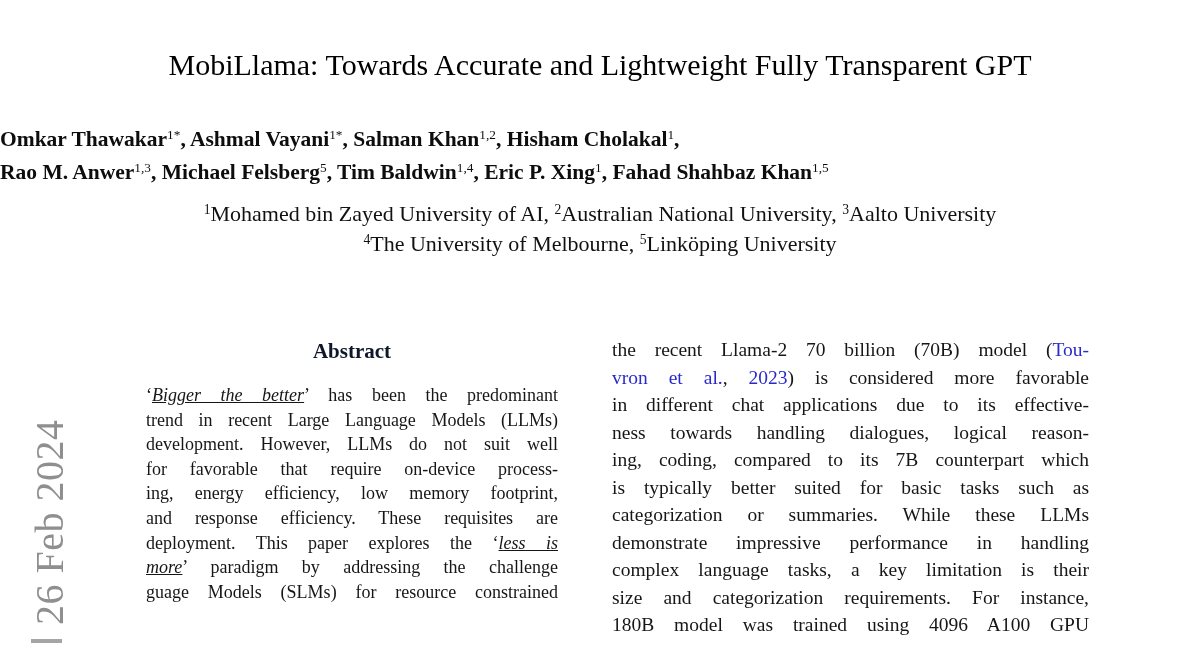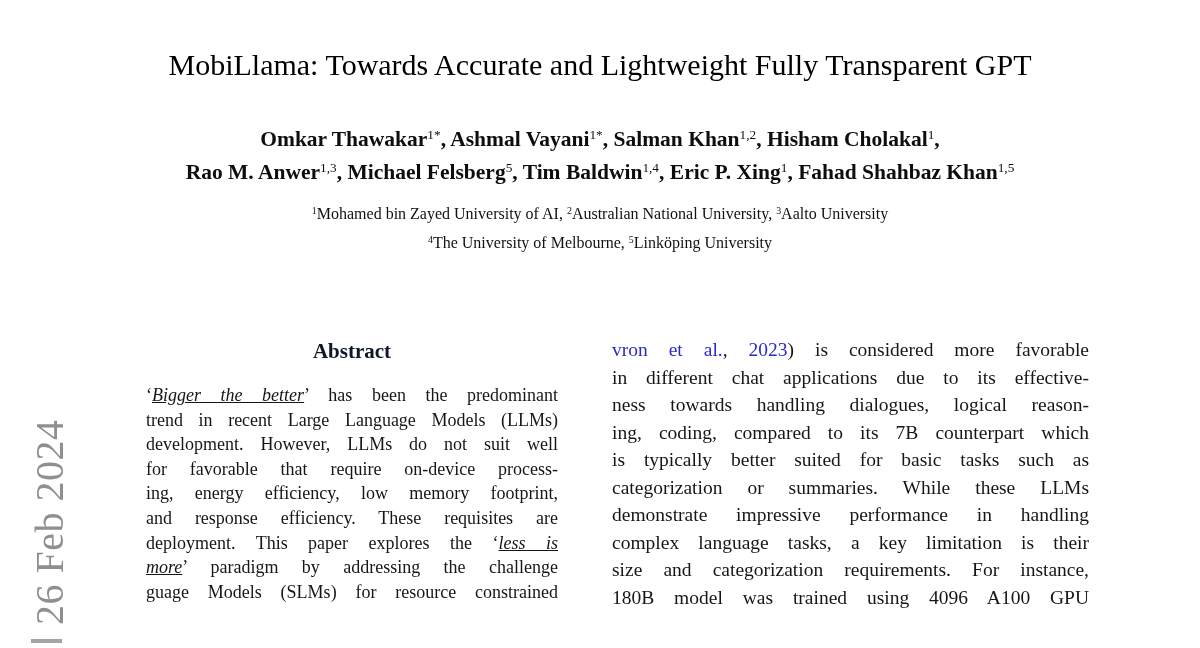--- a/index.html
+++ b/index.html
@@ -6,25 +6,25 @@
   html,body { background:#ffffff; }
   .page {
     position:relative; width:1200px; height:648px; overflow:hidden;
     background:#ffffff; color:#161616;
     font-family:"Liberation Serif","DejaVu Serif",serif;
   }
   .title {
     position:absolute; top:48px; left:0; width:1200px;
     text-align:center; font-size:30px; font-weight:normal; color:#000;
   }
-  .authors { position:absolute; top:124px; left:0; width:1200px; text-align:center;
+  .authors { position:absolute; top:124px; left:0; width:1200px; text-align:left;
     font-size:21.5px; font-weight:bold; color:#0d0d0d; }
   .authors .line { line-height:30px; }
   .affils { position:absolute; top:200px; left:0; width:1200px; text-align:center;
-    font-size:16px; color:#111; }
+    font-size:22px; color:#111; }
   .affils .line { line-height:27px; }
   .sup { font-size:62%; position:relative; top:-0.55em; font-weight:normal; letter-spacing:0; }
   .abs-head { position:absolute; top:339px; left:146px; width:412px; text-align:center;
     font-size:21px; font-weight:bold; color:#0f172a; }
   .abs-body { position:absolute; top:383px; left:146px; width:412px; font-size:18px; }
   .abs-body .line { line-height:24.6px; text-align:justify; text-align-last:justify; }
   .right-col { position:absolute; top:336px; left:612px; width:477px; font-size:19.5px; }
   .right-col .line { line-height:27.5px; text-align:justify; text-align-last:justify; }
   .i { font-style:italic;text-decoration:underline; }
   .b { color:var(--link-color,#2929cc); }
@@ -65,20 +65,21 @@
       <div class="line"><span>development. However, LLMs do not suit well</span></div>
       <div class="line"><span>for favorable that require on-device process-</span></div>
       <div class="line"><span>ing, energy efficiency, low memory footprint,</span></div>
       <div class="line"><span>and response efficiency. These requisites are</span></div>
       <div class="line"><span>deployment. This paper explores the ‘</span><span class="i">less is</span></div>
       <div class="line"><span class="i">more</span><span>’ paradigm by addressing the challenge</span></div>
       <div class="line"><span>guage Models (SLMs) for resource constrained</span></div>
     </div>
 
   <div class="right-col">
+      <div class="line"><span>the recent Llama-2 70 billion (70B) model (</span><span class="b">Tou-</span></div>
       <div class="line"><span class="b">vron et al.</span><span>, </span><span class="b">2023</span><span>) is considered more favorable</span></div>
       <div class="line"><span>in different chat applications due to its effective-</span></div>
       <div class="line"><span>ness towards handling dialogues, logical reason-</span></div>
       <div class="line"><span>ing, coding, compared to its 7B counterpart which</span></div>
       <div class="line"><span>is typically better suited for basic tasks such as</span></div>
       <div class="line"><span>categorization or summaries. While these LLMs</span></div>
       <div class="line"><span>demonstrate impressive performance in handling</span></div>
       <div class="line"><span>complex language tasks, a key limitation is their</span></div>
       <div class="line"><span>size and categorization requirements. For instance,</span></div>
       <div class="line"><span>180B model was trained using 4096 A100 GPU</span></div>

